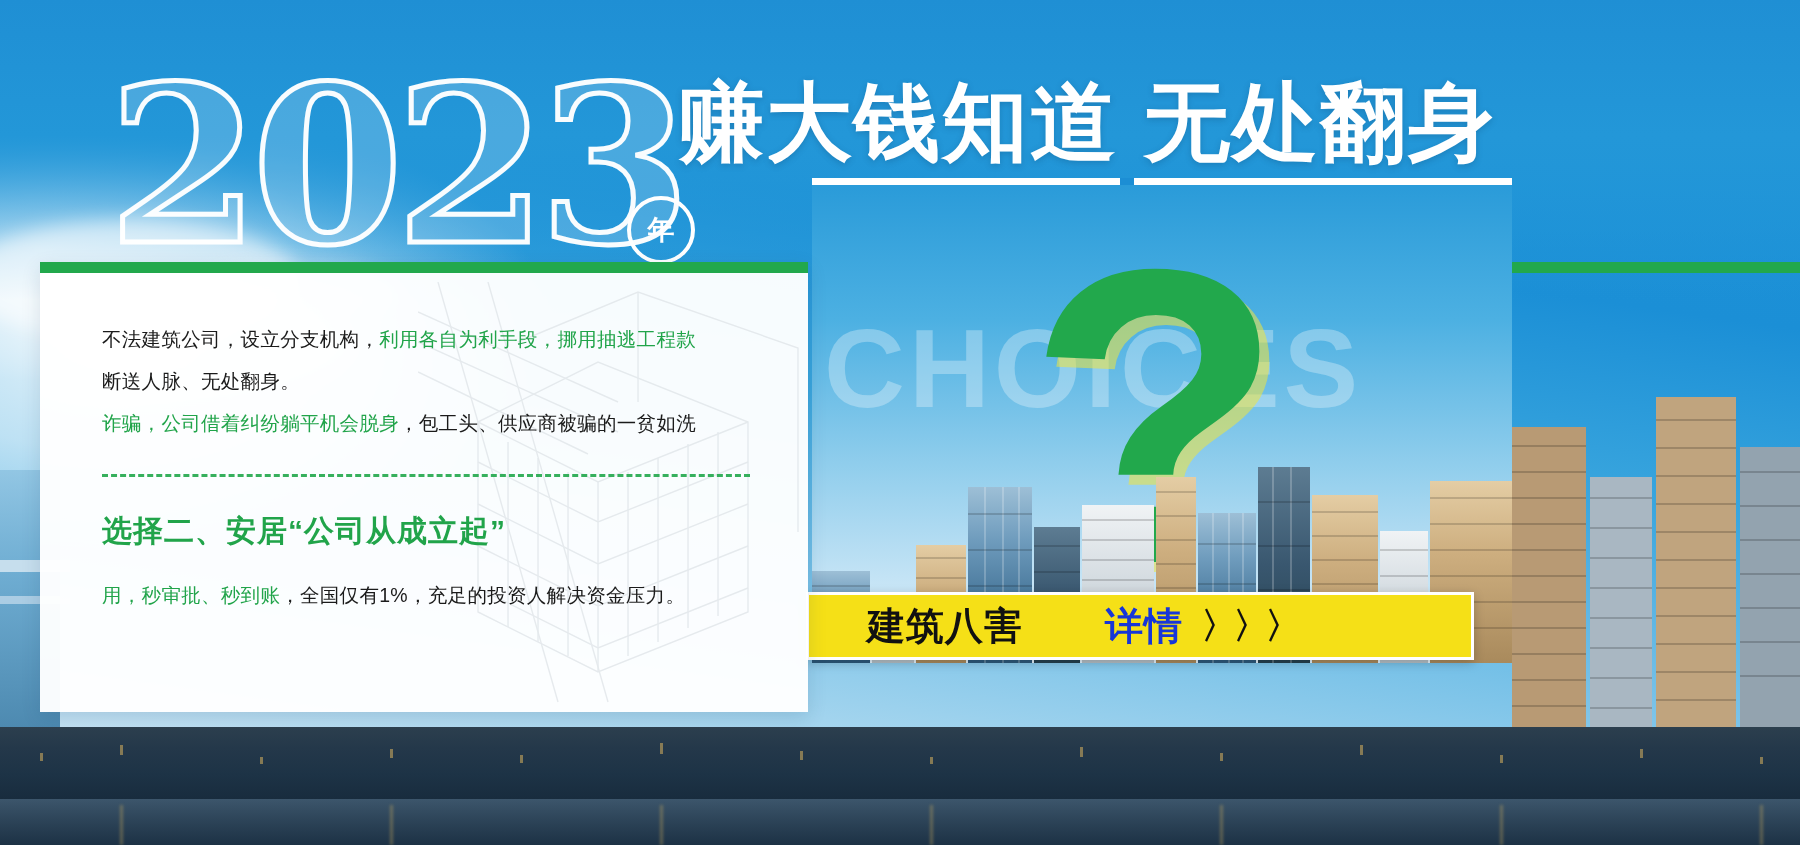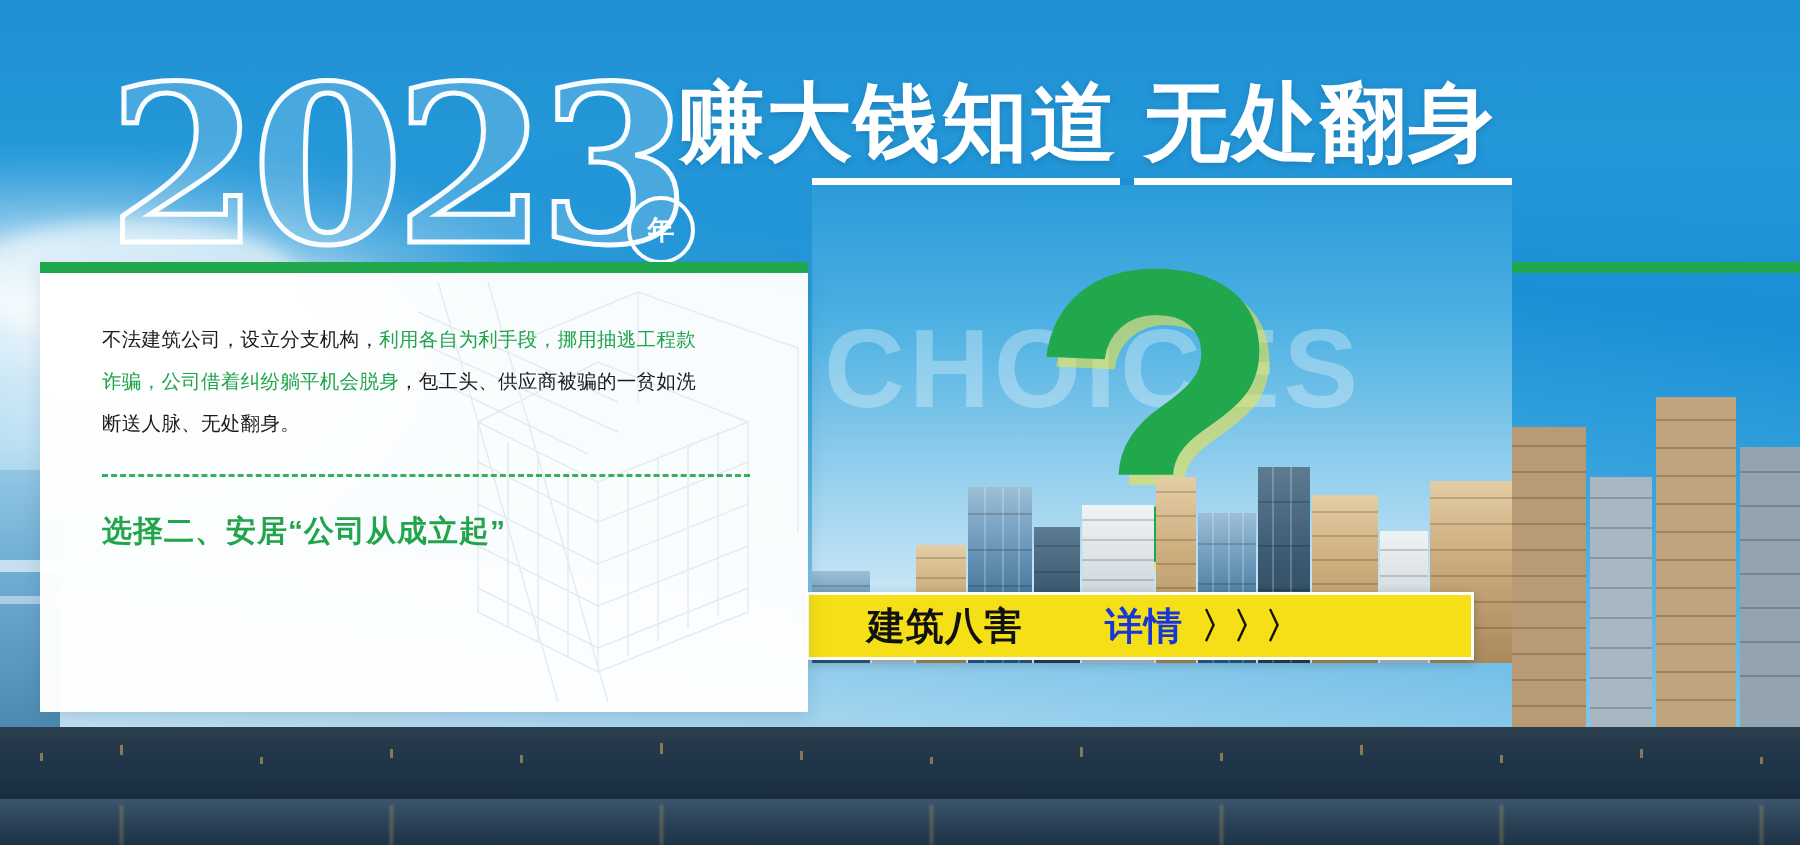--- a/index.html
+++ b/index.html
@@ -377,28 +377,29 @@
           <path d="M0 90 L170 172"></path>
         <path d="M20 0 L140 420"></path>
           <path d="M70 0 L190 420"></path>
       </g>
     </svg>
 
     <div class="card-inner">
 
       <div class="sec-body">
         <div class="nowrapline"><span>不法建筑公司，设立分支机构，</span><span class="g">利用各自为利手段，挪用抽逃工程款</span></div>
+        <div class="nowrapline"><span>断送人脉、无处翻身。</span></div>
         <div class="nowrapline"><span class="g">诈骗，公司借着纠纷躺平机会脱身</span><span>，包工头、供应商被骗的一贫如洗</span></div>
-        <div class="nowrapline"><span>断送人脉、无处翻身。</span></div>
       </div>
 
       <hr class="divider">
 
       <div class="sec-title sec2-title">选择二、安居“公司从成立起”</div>
       <div class="sec-body">
+        <div class="nowrapline"><span class="g">用，秒审批、秒到账</span><span>，全国仅有1%，充足的投资人解决资金压力。</span></div>
       </div>
 
     </div>
   </div>
 
   <div class="bottomstrip">
     <div class="bstrip-lights">
       <div class="bl" style="left:40px;top:26px;width:3px;height:8px;"></div>
       <div class="bl" style="left:120px;top:18px;width:3px;height:10px;"></div>
       <div class="bl" style="left:260px;top:30px;width=3px;width:3px;height:7px;"></div>

